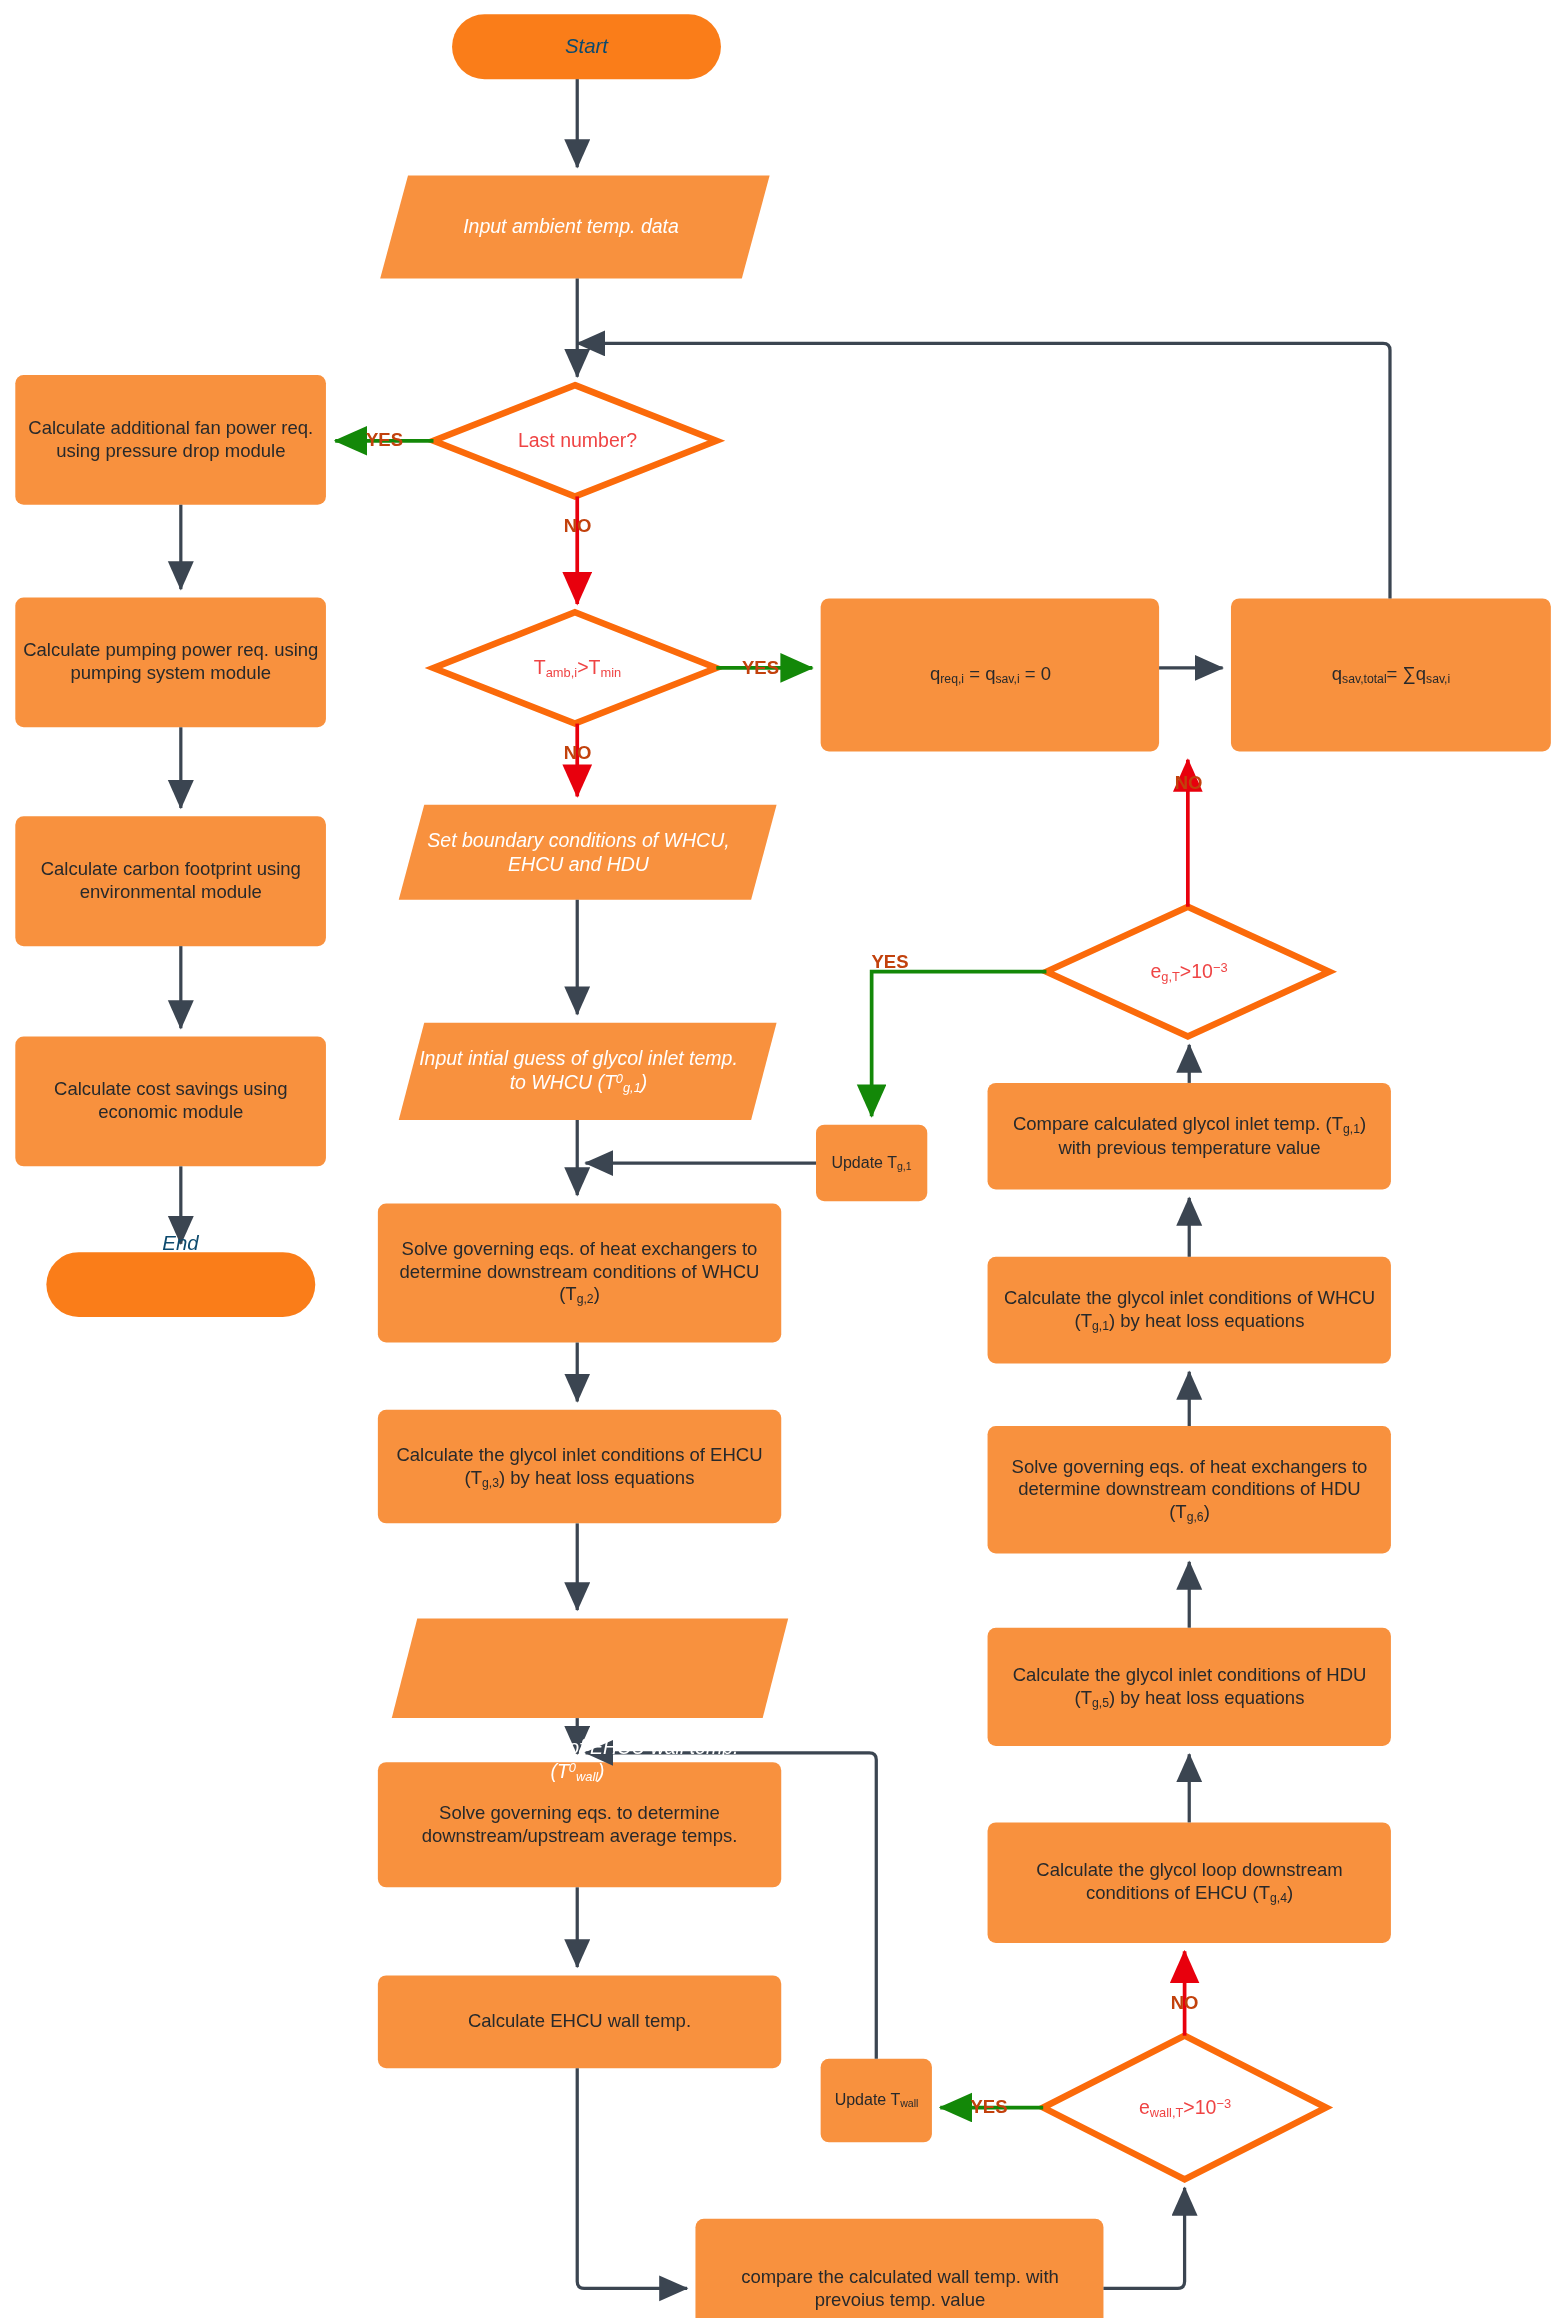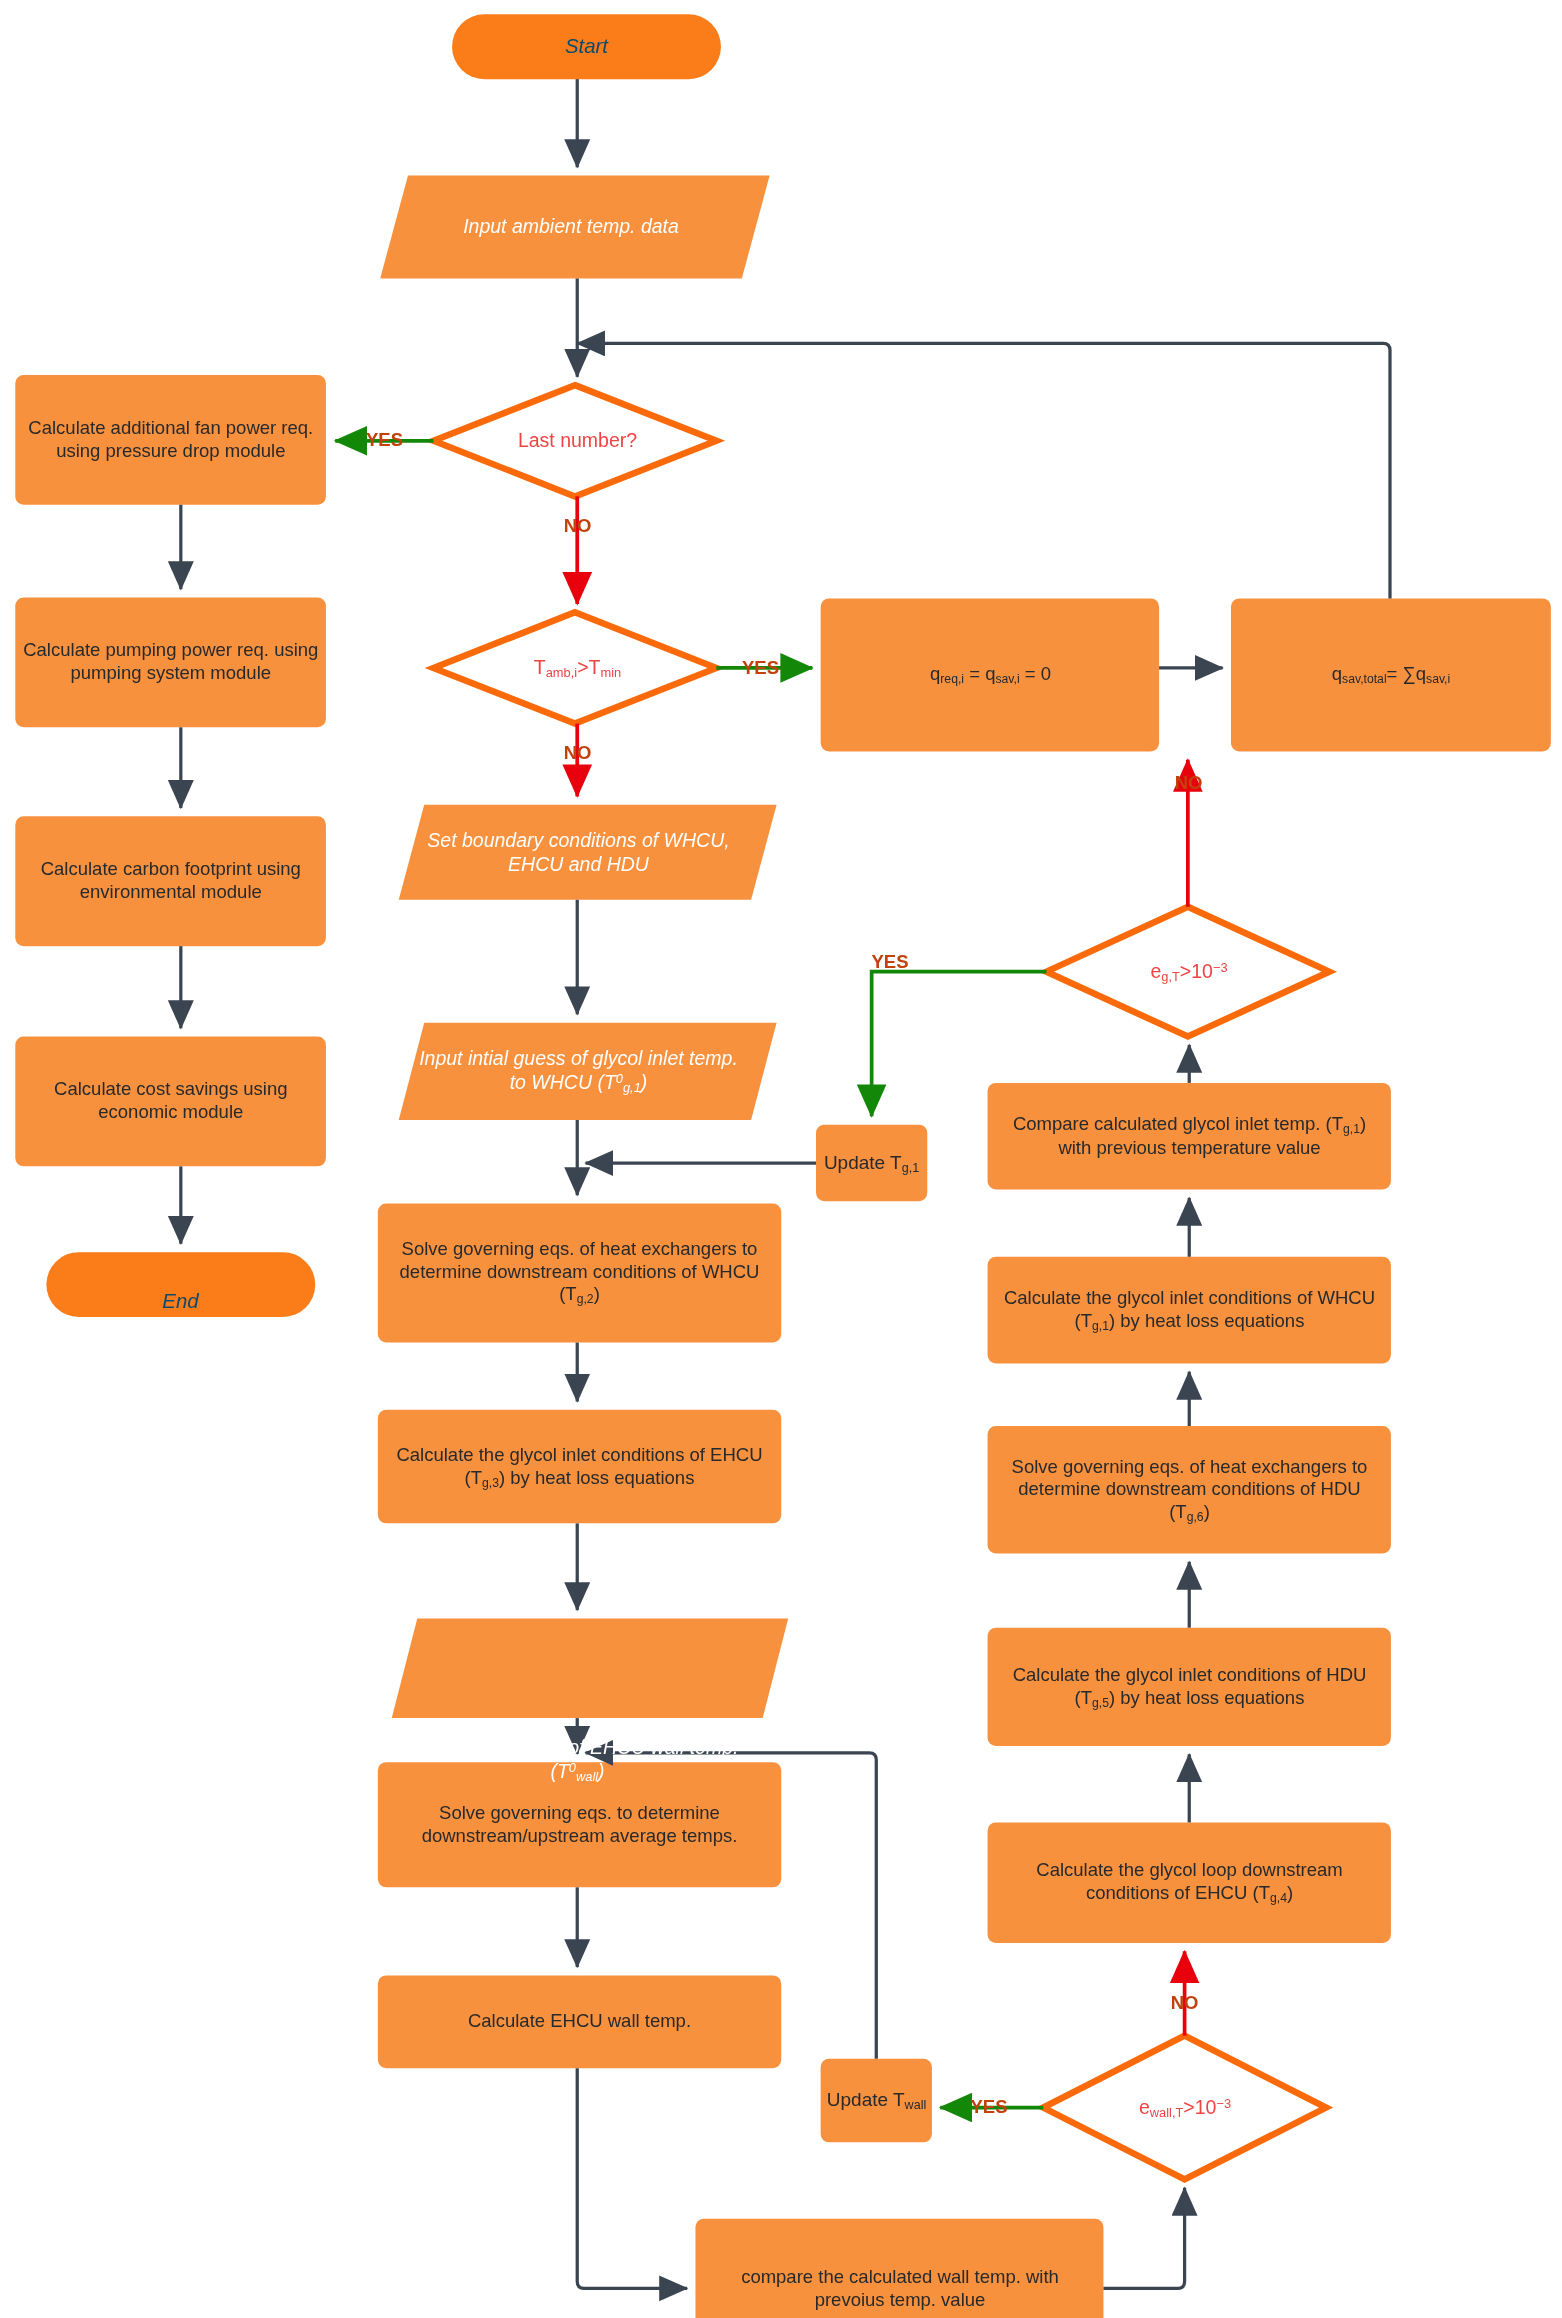--- a/index.html
+++ b/index.html
@@ -7,21 +7,21 @@
   #stage{position:relative;width:1562px;height:2374px;background:#fff;overflow:hidden;}
   svg{position:absolute;left:0;top:0;width:1562px;height:2374px;}
   .nodeText{
     position:absolute;display:flex;align-items:center;justify-content:center;
     text-align:center;line-height:1.22;pointer-events:none;
   }
   .t-proc{color:#27292b;font-size:18.5px;}
   .t-term{color:#0c4a6e;font-size:20.4px;font-style:italic;}
   .t-io{color:#ffffff;font-size:19.5px;font-style:italic;}
   .t-dec{color:#ef4444;font-size:19.5px;}
-  .t-small{font-size:19px;}
+  .t-small{font-size:16px;}
   .edgeLabel{position:absolute;font-size:18.5px;font-weight:bold;color:#c2410c;
              display:flex;align-items:center;justify-content:center;white-space:nowrap;}
   sub{font-size:0.66em;vertical-align:-0.22em;}
   sup{font-size:0.66em;vertical-align:0.46em;}
 </style>
 </head>
 <body>
 
 <div id="stage">
 
@@ -152,21 +152,21 @@
     </div>
 
   <div class="nodeText t-proc" style="left:15.3px;top:816px;width:311px;height:130px;padding:0 7.4px;box-sizing:border-box;">
       <span>Calculate carbon footprint using environmental module</span>
     </div>
 
   <div class="nodeText t-proc" style="left:15.3px;top:1036px;width:311px;height:130px;padding:0 7.4px;box-sizing:border-box;">
       <span>Calculate cost savings using economic module</span>
     </div>
 
-  <div class="nodeText t-term" style="left:46px;top:1269px;width:269px;height:65px;">
+  <div class="nodeText t-term" style="left:46px;top:1211px;width:269px;height:65px;">
       <span>End</span>
     </div>
 
   <div class="nodeText t-dec" style="left:464px;top:647px;width:227px;height:42px;">
       <span>T<sub>amb,i</sub>&gt;T<sub>min</sub></span>
     </div>
 
   <div class="nodeText t-proc" style="left:821px;top:598px;width:339px;height:153px;">
       <span>q<sub>req,i</sub> = q<sub>sav,i</sub> = 0</span>
     </div>

